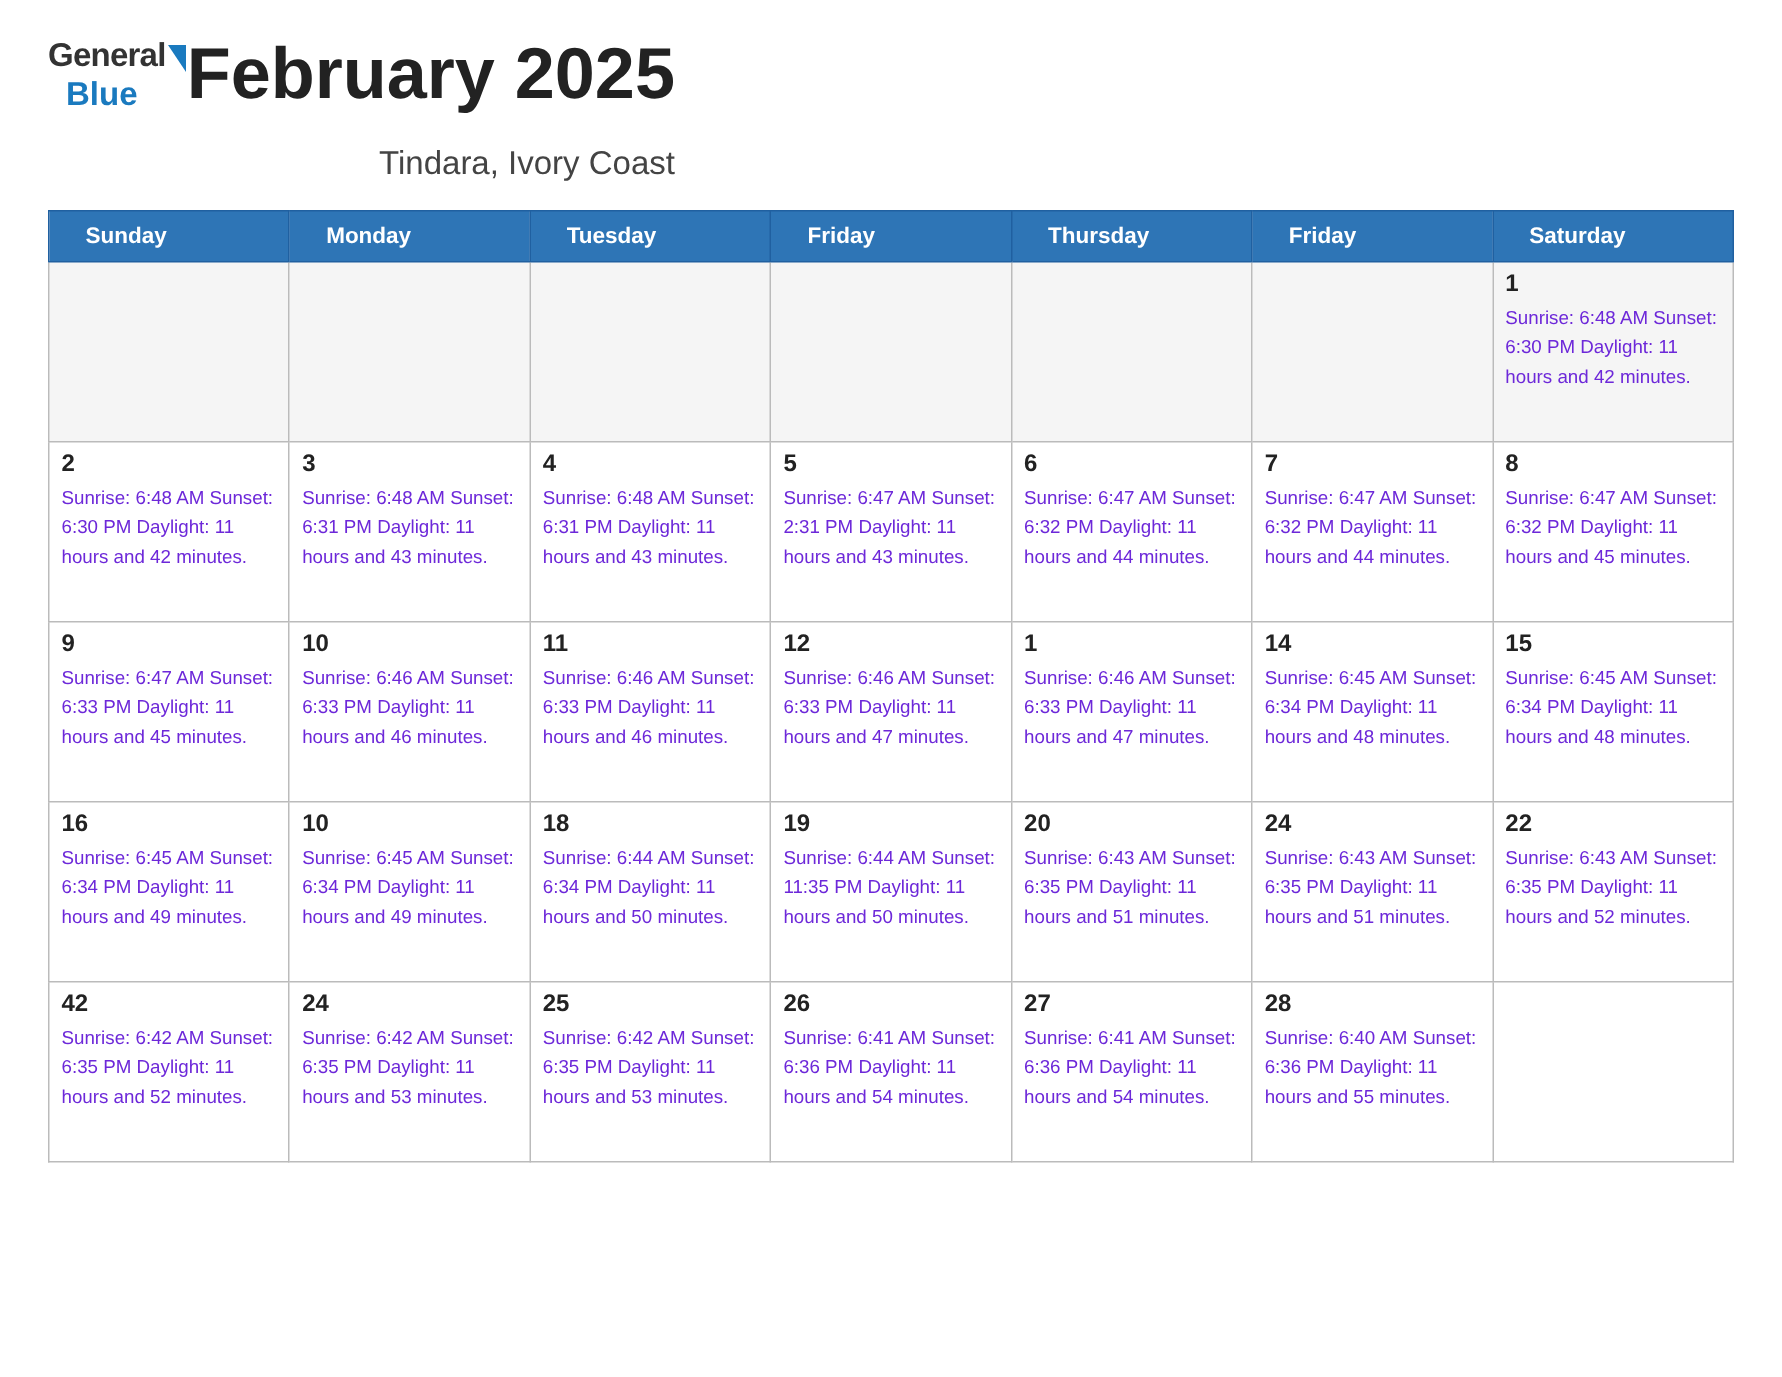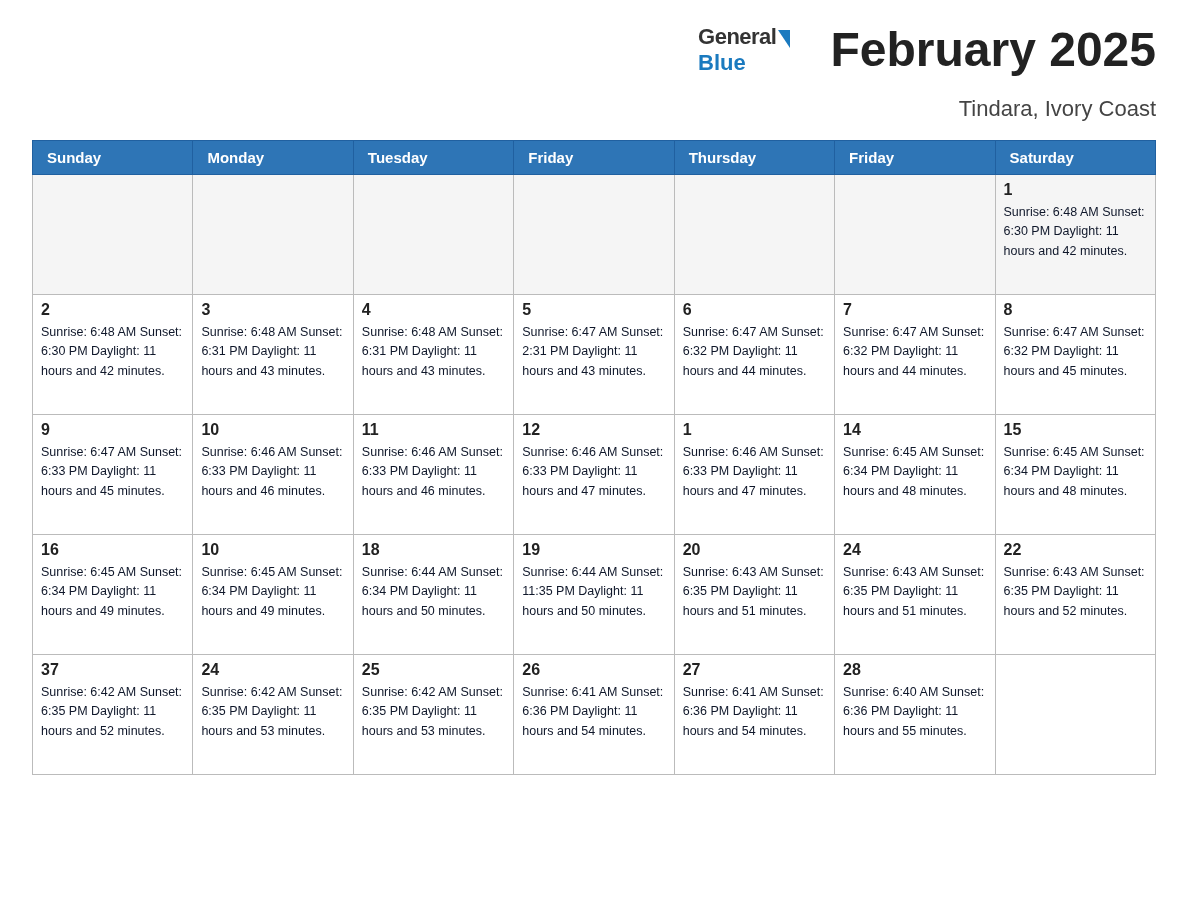--- a/index.html
+++ b/index.html
@@ -5,21 +5,21 @@
     * { box-sizing: border-box; margin: 0; padding: 0; }
     body {
       font-family: Arial, Helvetica, sans-serif;
       background: #fff;
       padding: 24px 32px;
       width: 1188px;
       min-height: 918px;
     }
     .header {
       display: flex;
-      justify-content: flex-end;
+      justify-content: flex-start;
       align-items: flex-start;
       margin-bottom: 18px;
     }
     .logo {
       display: flex;
       flex-direction: column;
       align-items: flex-start;
     }
     .logo-top {
       display: flex;
@@ -37,48 +37,47 @@
       border-left: 12px solid transparent;
       border-right: 0px solid transparent;
       border-top: 18px solid #1a7abf;
       margin-left: 2px;
       margin-top: 4px;
     }
     .logo-blue {
       font-size: 22px;
       font-weight: bold;
       color: #1a7abf;
-      margin-left: 0;
+      margin-left: 12px;
     }
     .title-section {
       text-align: right;
     }
     .month-title {
       font-size: 48px;
       font-weight: bold;
       color: #222;
       line-height: 1.1;
-      margin-left: 40px;
     }
     .location {
       font-size: 22px;
       color: #444;
       margin-top: 19px;
     }
     .calendar {
       width: 100%;
       border-collapse: collapse;
       border: 1px solid #999;
     }
     .calendar th {
       background-color: #2e75b6;
       color: #fff;
       font-size: 15px;
       font-weight: bold;
-      padding: 8px 14px;
+      padding: 8px 24px;
       text-align: left;
       border: 1px solid #2060a0;
     }
     .calendar td {
       vertical-align: top;
       padding: 6px 8px;
       border: 1px solid #bbb;
       width: calc(100% / 7);
       min-height: 100px;
       font-size: 12.5px;
@@ -90,21 +89,21 @@
     }
     .day-num {
       font-size: 16px;
       font-weight: bold;
       color: #222;
       margin-bottom: 4px;
       display: block;
     }
     .day-info {
       font-size: 12.5px;
-      color: #0f172a;
+      color: #6d28d9;
       line-height: 1.55;
     }
     .empty-cell {
       background: #f5f5f5;
     }
     .calendar tbody tr td {
       min-height: 110px;
       height: 120px;
     }
   </style>
@@ -301,21 +300,21 @@
         <td>
           <span class="day-num">22</span>
           <div class="day-info">Sunrise: 6:43 AM
 Sunset: 6:35 PM
 Daylight: 11 hours
 and 52 minutes.</div>
         </td>
       </tr>
       <tr>
         <td>
-          <span class="day-num">37</span>
+          <span class="day-num">42</span>
           <div class="day-info">Sunrise: 6:42 AM
 Sunset: 6:35 PM
 Daylight: 11 hours
 and 52 minutes.</div>
         </td>
         <td>
           <span class="day-num">24</span>
           <div class="day-info">Sunrise: 6:42 AM
 Sunset: 6:35 PM
 Daylight: 11 hours

